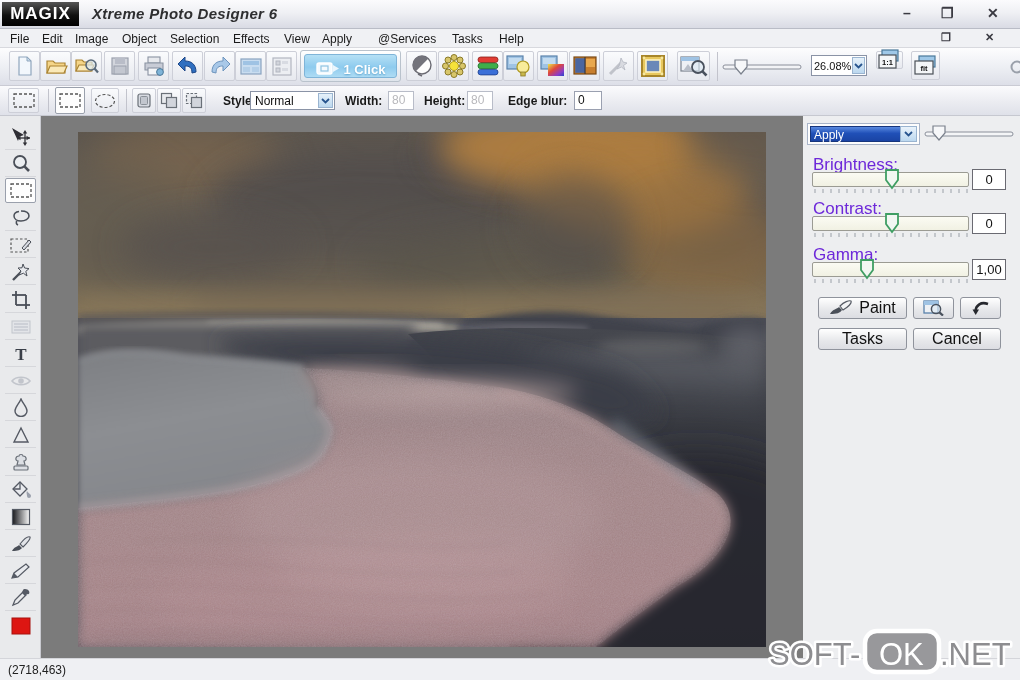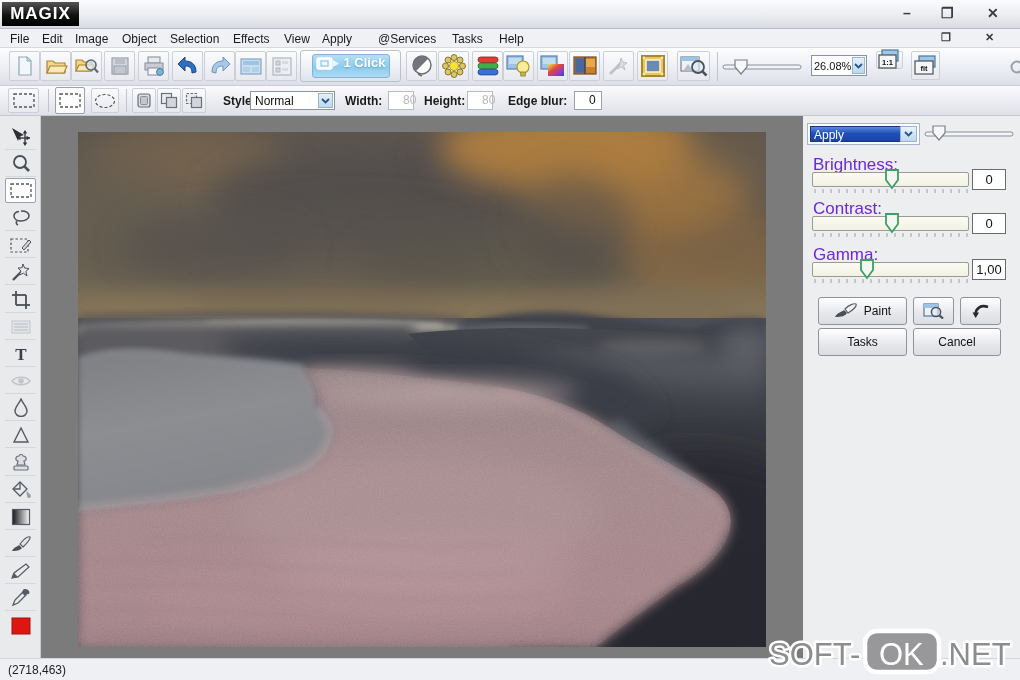--- a/index.html
+++ b/index.html
@@ -33,51 +33,52 @@
   border-bottom:1px solid #c6c8d0; }
 .tbtn { position:absolute; display:flex; align-items:center; justify-content:center; }
 #toolbar1 .cell { top:3px; width:31px; height:30px;
   background:linear-gradient(#fafbfd,#e7e9ef); border:1px solid #cdcfd8; border-radius:2px; }
 #toolbar1 .cell2 { background:linear-gradient(#fafbfd,#e7e9ef); border:1px solid #cdcfd8; border-radius:2px; }
 #toolbar2 .cell { top:2px; width:28px; height:25px;
   background:linear-gradient(#fafbfd,#e7e9ef); border:1px solid #cdcfd8; border-radius:2px; }
 .sep1 { position:absolute; width:1px; background:#c2c3cc; }
 .lbl { position:absolute; font-size:12px; font-weight:bold; color:#1a1a1a; }
 .inp { position:absolute; background:#fff; border:1px solid #9aa0b0; font-size:12px;
-  padding-left:14px; line-height:16px; }
+  padding-left:3px; line-height:16px; }
 
 
 #leftstrip { left:0; top:116px; width:41px; height:542px; background:#e9eaec;
   border-right:1px solid #c9cad0; }
 .ltool { position:absolute; left:5px; width:31px; height:26px;
   display:flex; align-items:center; justify-content:center;
   border-bottom:1px solid #d6d7db; }
 #canvas { left:41px; top:116px; width:762px; height:542px; background:#7b7b7b; }
 #rightpanel { left:803px; top:116px; width:217px; height:542px; background:#edeef0; }
 
 
 .rlabel { position:absolute; font-size:17px; color:#6d28d9; }
 .groove { position:absolute; height:15px; background:linear-gradient(#fbfbf3,#f1f1e3);
   border:1px solid #9b9b93; border-radius:2px; }
 .vbox { position:absolute; width:34px; height:21px; background:#fff;
   border:1px solid #6a6a72; font-size:13px; color:#111; text-align:center; line-height:19px; }
-.pbtn { position:absolute; height:28px; background:linear-gradient(#ffffff,#e6e7ea 60%,#dcdde2);
-  border:1px solid #8f939c; border-radius:3px; font-size:12px; color:#111;
+.pbtn { position:absolute; height:22px; background:linear-gradient(#ffffff,#e6e7ea 60%,#dcdde2);
+  border:1px solid #8f939c; border-radius:3px; font-size:16px; color:#111;
   display:flex; align-items:center; justify-content:center; }
 
 
 #statusbar { left:0; top:658px; width:1020px; height:22px; background:#eff0f3;
   border-top:1px solid #d4d5da; font-size:12px; color:#222; }
 #statusbar span { position:absolute; left:8px; top:4px; }
 </style>
 </head>
 <body>
 
 <div id="titlebar" class="abs">
   <div id="magixbox" class="abs">MAGIX</div>
+  <div id="apptitle" class="abs">Xtreme Photo Designer 6</div>
   <div class="abs winbtn" style="left:903px;">–</div>
   <div class="abs winbtn" style="left:941px;">❐</div>
   <div class="abs winbtn" style="left:987px;">✕</div>
 </div>
 
 <div id="menubar" class="abs">
   <span class="mi" style="left:10px;">File</span>
   <span class="mi" style="left:42px;">Edit</span>
   <span class="mi" style="left:75px;">Image</span>
   <span class="mi" style="left:122px;">Object</span>
@@ -151,23 +152,23 @@
         <rect x="3" y="3" width="18" height="17" fill="#eceef2" stroke="#b2b6c0" stroke-width="1.2"></rect>
         <rect x="6" y="6" width="4" height="4" fill="#d2d5dc" stroke="#b2b6c0"></rect>
         <rect x="12" y="6" width="6" height="3" fill="#d8dbe2"></rect>
         <rect x="6" y="13" width="4" height="4" fill="#d2d5dc" stroke="#b2b6c0"></rect>
         <rect x="12" y="13" width="6" height="3" fill="#d8dbe2"></rect>
       </svg>
   </div>
 
   <div class="tbtn" style="left:300px; top:2px; width:101px; height:32px;
        background:linear-gradient(#ffffff,#dfe5ec); border:1px solid #b9c2cc; border-radius:3px;">
-    <div style="width:78px; height:24px; border-radius:3px;
+    <div style="width:93px; height:24px; border-radius:3px;
        background:linear-gradient(#b5e0f5 0%, #8ecbee 55%, #aedcf4 100%);
-       border:1px solid #7fb4d8; display:flex; align-items:flex-start; justify-content:center;">
+       border:1px solid #7fb4d8; display:flex; align-items:flex-end; justify-content:center;">
        <svg width="26" height="17" viewBox="0 0 26 17" style="margin-right:2px;">
           <rect x="1" y="3" width="15" height="11" rx="2" fill="#f4fafe" stroke="#ffffff" stroke-width="1.4"></rect>
           <rect x="5" y="6" width="7" height="5" fill="none" stroke="#8ec3e2" stroke-width="1.2"></rect>
           <path d="M17 5 L23 8.5 L17 12 Z" fill="#eaf6fd"></path>
         </svg>
        <span style="color:#ffffff; font-weight:bold; font-size:13px; text-shadow:0 1px 2px #5fa3cc;">1 Click</span>
     </div>
   </div>
 
   <div class="tbtn cell" style="left:406px;">

